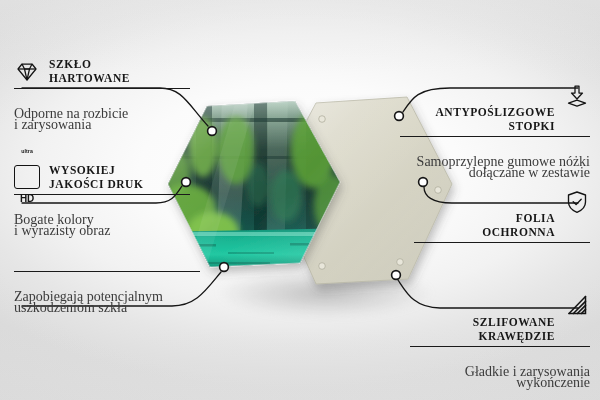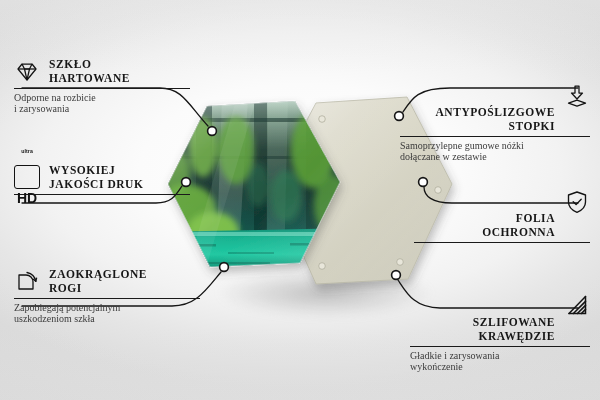--- a/index.html
+++ b/index.html
@@ -30,53 +30,53 @@
     font-size:11.5px;
     letter-spacing:.55px;
     line-height:13.5px;
     color:#171717;
     text-transform:uppercase;
     white-space:pre-line;
   }
   .rule{height:1.15px;background:#1a1a1a;margin-top:3px;}
   .feat-sub{
     font-family:"Liberation Serif", serif;
-    font-size:10px;
+    font-size:14px;
     line-height:10.4px;
     color:#3b3b3b;
-    margin-top:4px;
+    margin-top:20px;
     white-space:pre-line;
   }
   .left .feat-head{justify-content:flex-start;}
   .left .feat-title{text-align:left;}
   .left .feat-sub{text-align:left;}
   .right .feat-head{justify-content:flex-end;}
   .right .feat-title{text-align:right;margin-top:48px;}
-  .right .feat-sub{text-align:left;}
+  .right .feat-sub{text-align:right;}
 
   .icon{width:26px;height:26px;flex:0 0 26px;display:block;}
   .icon svg{display:block;width:26px;height:26px;}
 
   
   #f-glass   {left:14px; top:58px;  width:176px;}
   #f-print   {left:14px; top:164px; width:176px;}
   #f-corners {left:14px; top:268px; width:186px;}
   
   #f-feet    {right:10px; top:58px;  width:190px;}
   #f-film    {right:10px; top:164px; width:176px;}
   #f-edges   {right:10px; top:268px; width:180px;}
 
   
   .hd-badge{
     width:26px;height:24px;border:1.4px solid #131313;border-radius:3px;
     display:flex;flex-direction:column;align-items:center;justify-content:center;
     box-sizing:border-box;background:transparent;
   }
   .hd-ultra{font-family:"Liberation Sans",sans-serif;font-size:5.2px;font-weight:700;line-height:5.4px;color:#131313;letter-spacing:.1px;}
-  .hd-hd{font-family:"Liberation Sans",sans-serif;font-size:14px;font-weight:700;line-height:9.6px;color:#131313;letter-spacing:-.2px;margin-top:40px;}
+  .hd-hd{font-family:"Liberation Sans",sans-serif;font-size:10px;font-weight:700;line-height:9.6px;color:#131313;letter-spacing:-.2px;margin-top:40px;}
 
   
   #connectors{position:absolute;inset:0;width:600px;height:400px;pointer-events:none;}
 
   
   #product{position:absolute;left:0;top:0;width:600px;height:400px;}
   .hex{position:absolute;}
   .shadow-blob{
     position:absolute;left:190px;top:262px;width:270px;height:62px;
     background:radial-gradient(ellipse 50% 50% at 50% 50%, rgba(120,120,120,0.42) 0%, rgba(150,150,150,0.18) 55%, rgba(255,255,255,0) 80%);
@@ -244,36 +244,25 @@
       <span class="icon">
         <span class="hd-badge">
           <span class="hd-ultra">ultra</span>
           <span class="hd-hd">HD</span>
         </span>
       </span>
       <span class="feat-title">WYSOKIEJ
 JAKOŚCI DRUK</span>
     </div>
     <div class="rule"></div>
+    <div class="feat-sub">Bogate kolory
+i wyrazisty obraz</div>
   </div>
 
   <div class="feature left" id="f-corners">
-    <div class="feat-head">
-      <span class="icon">
-        <svg viewBox="0 0 26 26">
-          <g fill="none" stroke="#131313" stroke-width="1.3" stroke-linecap="round" stroke-linejoin="round">
-            <path d="M5 6 L5 20 L19 20 L19 13 C19 9 16 6 12 6 Z"></path>
-            <path d="M13 3.5 C17.5 4.5 21 8 21.8 12.3"></path>
-            <path d="M21.8 12.3 L19.2 10.2 M21.8 12.3 L22.6 9.1"></path>
-          </g>
-        </svg>
-      </span>
-      <span class="feat-title">ZAOKRĄGLONE
-ROGI</span>
-    </div>
     <div class="rule"></div>
     <div class="feat-sub">Zapobiegają potencjalnym
 uszkodzeniom szkła</div>
   </div>
 
   <div class="feature right" id="f-feet">
     <div class="feat-head">
       <span class="feat-title">ANTYPOŚLIZGOWE
 STOPKI</span>
       <span class="icon">

